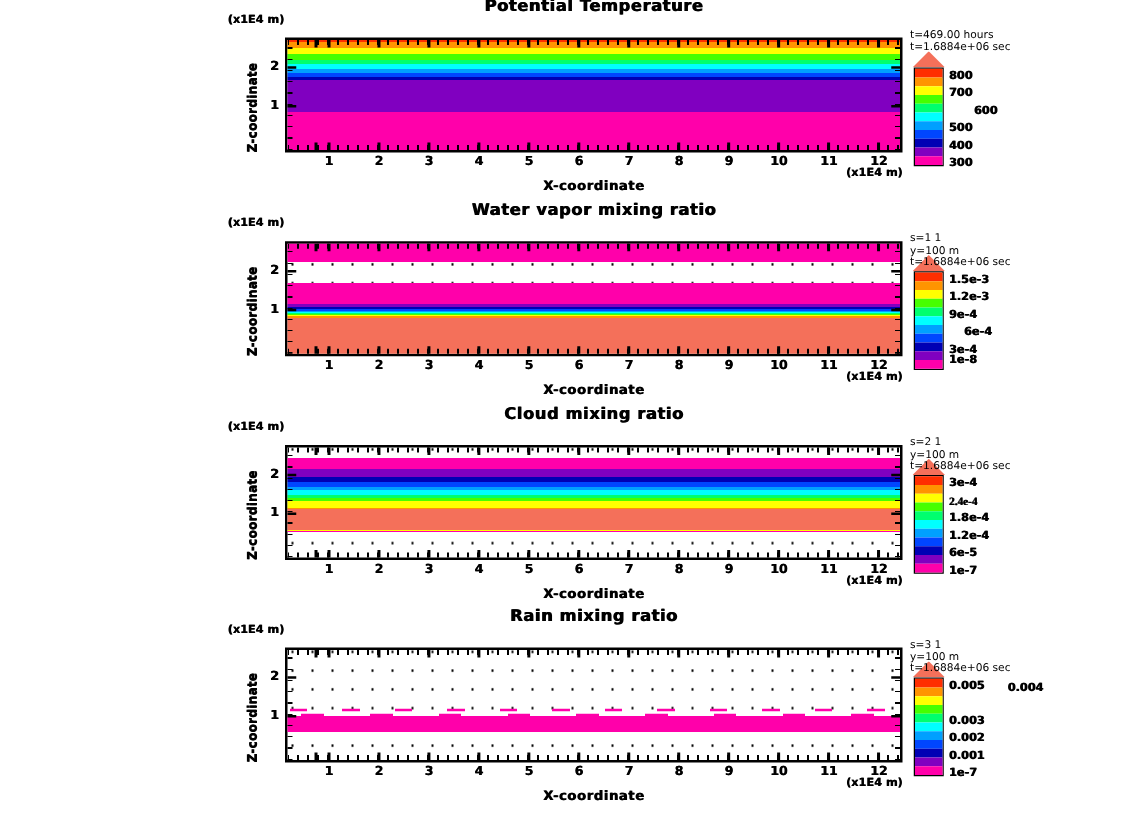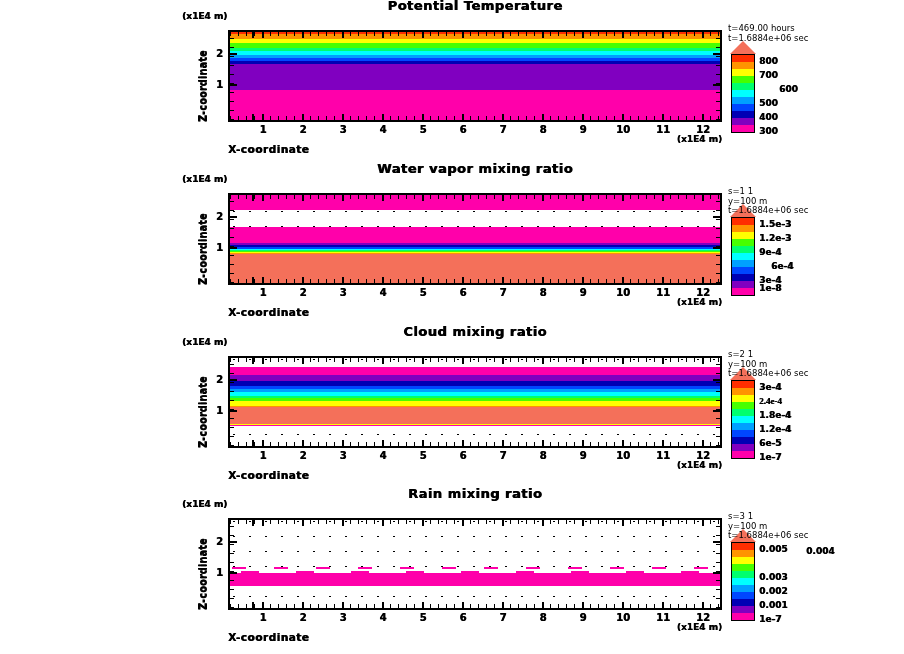--- a/index.html
+++ b/index.html
@@ -23,21 +23,21 @@
   .b1{bottom:0;left:0;right:0;height:4px;background:repeating-linear-gradient(90deg,#000 0 1px,transparent 1px 8px);}
   .b2{bottom:0;left:0;right:0;height:6px;background:repeating-linear-gradient(90deg,#000 0 2px,transparent 2px 40px);background-position:32px 0;}
   .l1{left:0;top:0;bottom:0;width:4px;background:repeating-linear-gradient(0deg,#000 0 1px,transparent 1px 9px);}
   .r1{right:0;top:0;bottom:0;width:4px;background:repeating-linear-gradient(0deg,#000 0 1px,transparent 1px 9px);}
   .yticks{position:absolute;inset:0;overflow:visible;}
   .yt{position:absolute;right:calc(100% + 7px);font-size:10px;font-weight:bold;line-height:10px;text-shadow:.5px 0 #000;}
   .ym{position:absolute;width:7px;height:2px;background:#000;}
   .xticks{position:absolute;left:230px;top:124px;width:490px;height:12px;}
   .xt{position:absolute;transform:translateX(-50%);font-size:10px;font-weight:bold;text-shadow:.5px 0 #000;}
   .xunit{position:absolute;left:228px;top:134px;width:494px;text-align:right;font-size:9px;font-weight:bold;text-shadow:.4px 0 #000;}
-  .xaxis{position:absolute;left:228px;top:143px;width:494px;font-size:10.5px;font-weight:bold;letter-spacing:.5px;text-shadow:.6px 0 #000;}
+  .xaxis{position:absolute;left:228px;top:143px;width:494px;text-align:center;font-size:10.5px;font-weight:bold;letter-spacing:.5px;text-shadow:.6px 0 #000;}
   .cbar{position:absolute;left:731px;top:41px;width:24px;height:92px;}
   .arrow{position:absolute;top:0;left:-1px;width:26px;height:13px;clip-path:polygon(50% 0,100% 100%,0 100%);}
   .bar{position:absolute;top:13px;left:0;width:22px;border:1px solid #000;}
   .seg{width:22px;height:7px;}
   .cl{position:absolute;left:28px;font-size:9px;font-weight:bold;line-height:9px;white-space:nowrap;text-shadow:.6px 0 #000;}
   .annot{position:absolute;left:728px;top:24px;font-size:8.5px;line-height:9.5px;white-space:nowrap;z-index:2;}
   .rain-dashes{position:absolute;left:2px;right:2px;top:53%;height:7px;
       background-image:repeating-linear-gradient(90deg,#ff00aa 0 14px,transparent 14px 42px),
                        repeating-linear-gradient(90deg,transparent 0 9px,#ff00aa 9px 27px,transparent 27px 55px);
       background-size:100% 2px,100% 2px;background-position:0 0,0 4px;background-repeat:repeat-x;}

